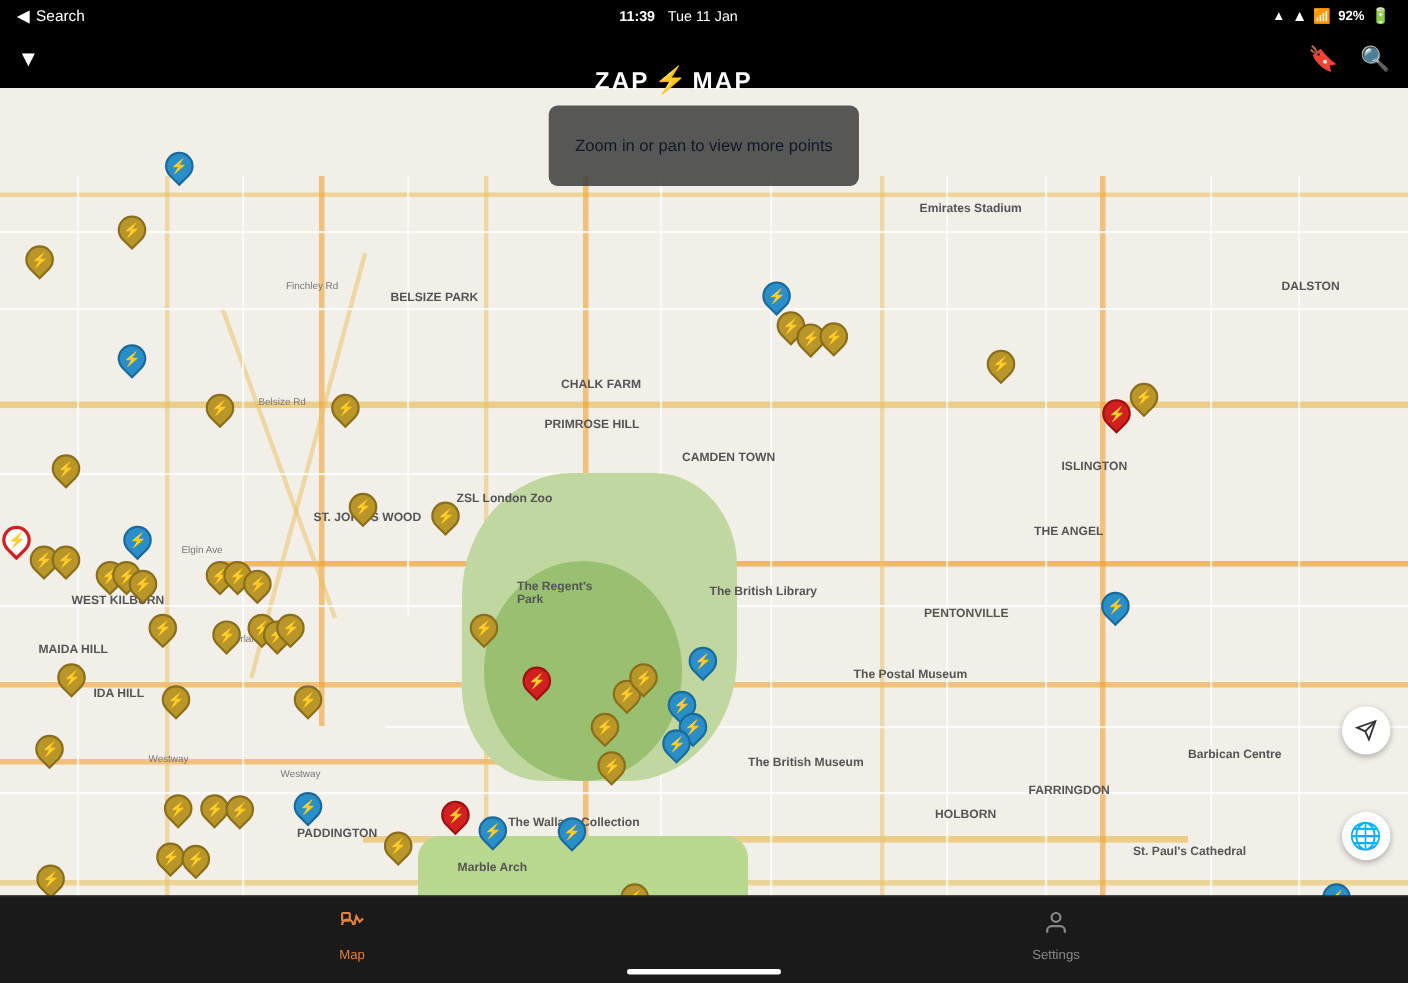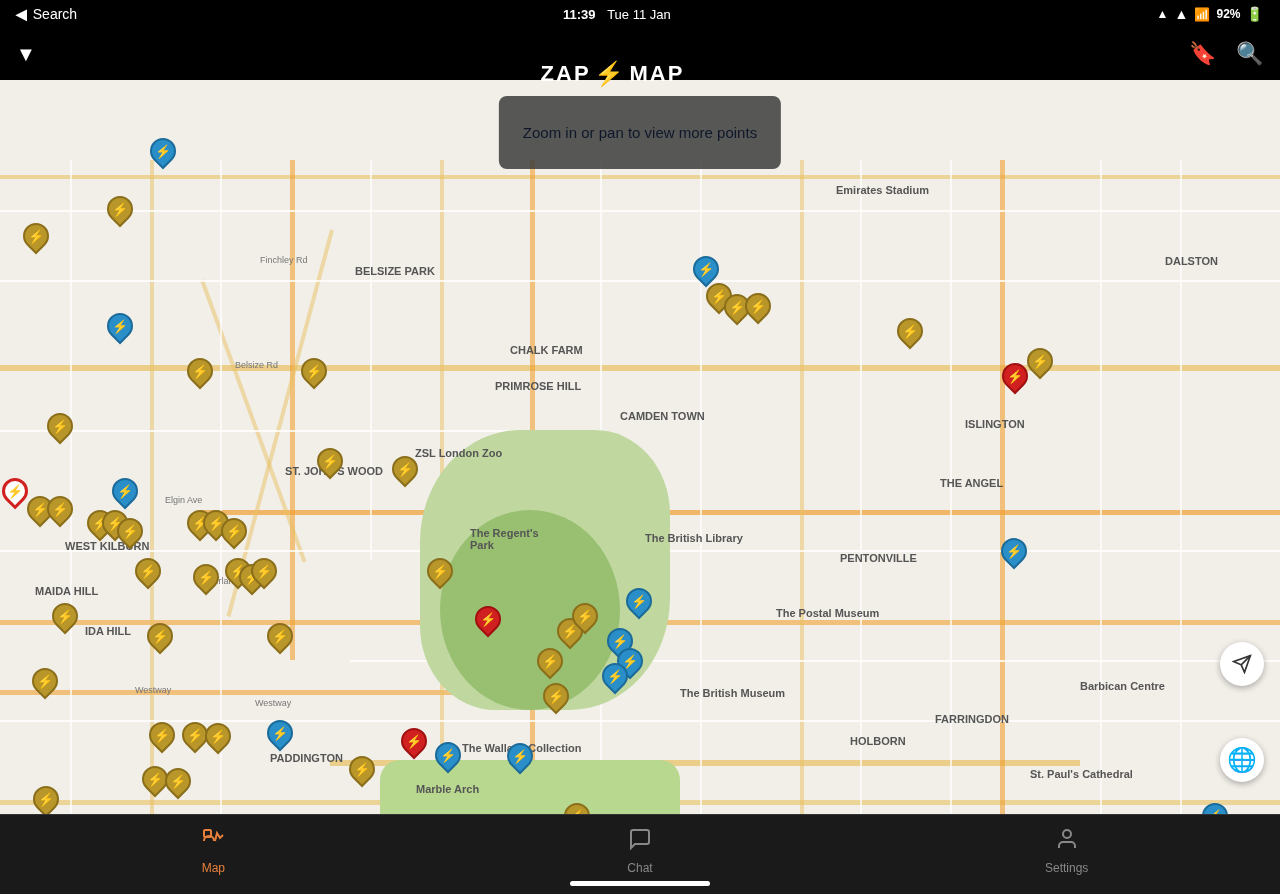--- a/index.html
+++ b/index.html
@@ -587,28 +587,20 @@
         <rect x="3" y="3" width="7" height="7" rx="1"></rect>
         <path d="M3 14s0-5 5-5 5 5 5 5"></path>
         <path d="M14 14l2-8 3 5 3-3"></path>
       </svg>
     </span>
     <span class="tab-label">Map</span>
   </div>
   <div class="tab-item">
     <span class="tab-icon">
       <svg width="24" height="24" viewBox="0 0 24 24" fill="none" stroke="#888" stroke-width="2">
-        <path d="M21 15a2 2 0 0 1-2 2H7l-4 4V5a2 2 0 0 1 2-2h14a2 2 0 0 1 2 2z"></path>
-      </svg>
-    </span>
-    <span class="tab-label">Chat</span>
-  </div>
-  <div class="tab-item">
-    <span class="tab-icon">
-      <svg width="24" height="24" viewBox="0 0 24 24" fill="none" stroke="#888" stroke-width="2">
         <path d="M20 21v-2a4 4 0 0 0-4-4H8a4 4 0 0 0-4 4v2"></path>
         <circle cx="12" cy="7" r="4"></circle>
       </svg>
     </span>
     <span class="tab-label">Settings</span>
   </div>
 </div>
 
 <div id="home-indicator"></div>
 

